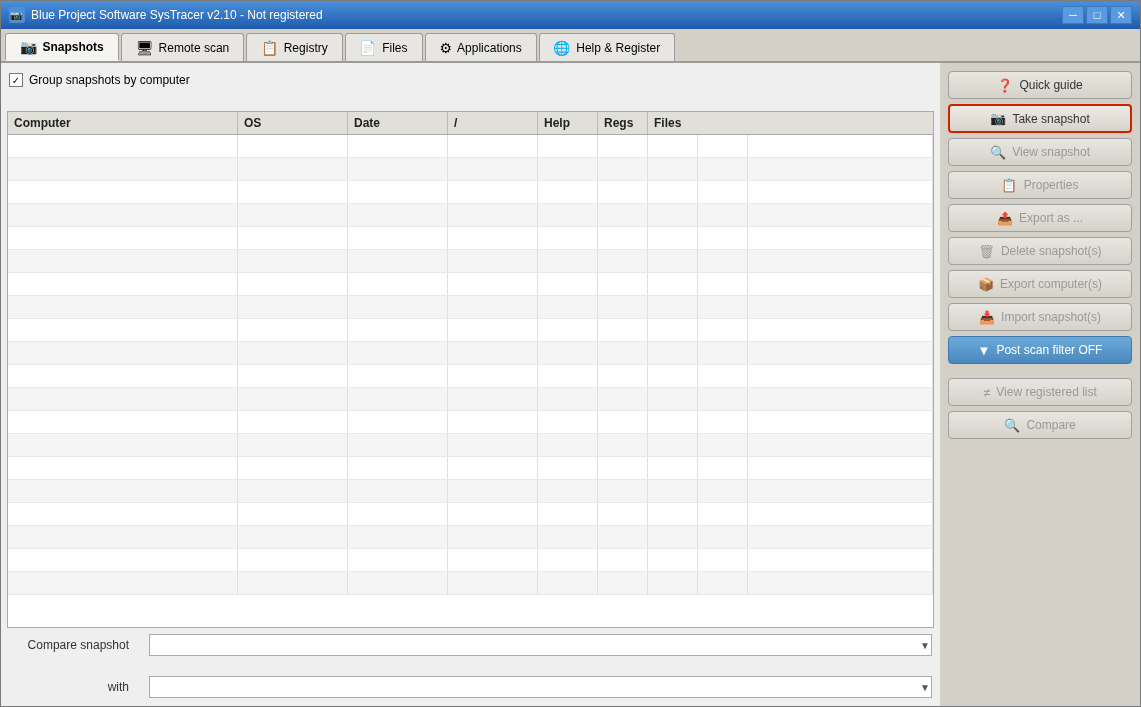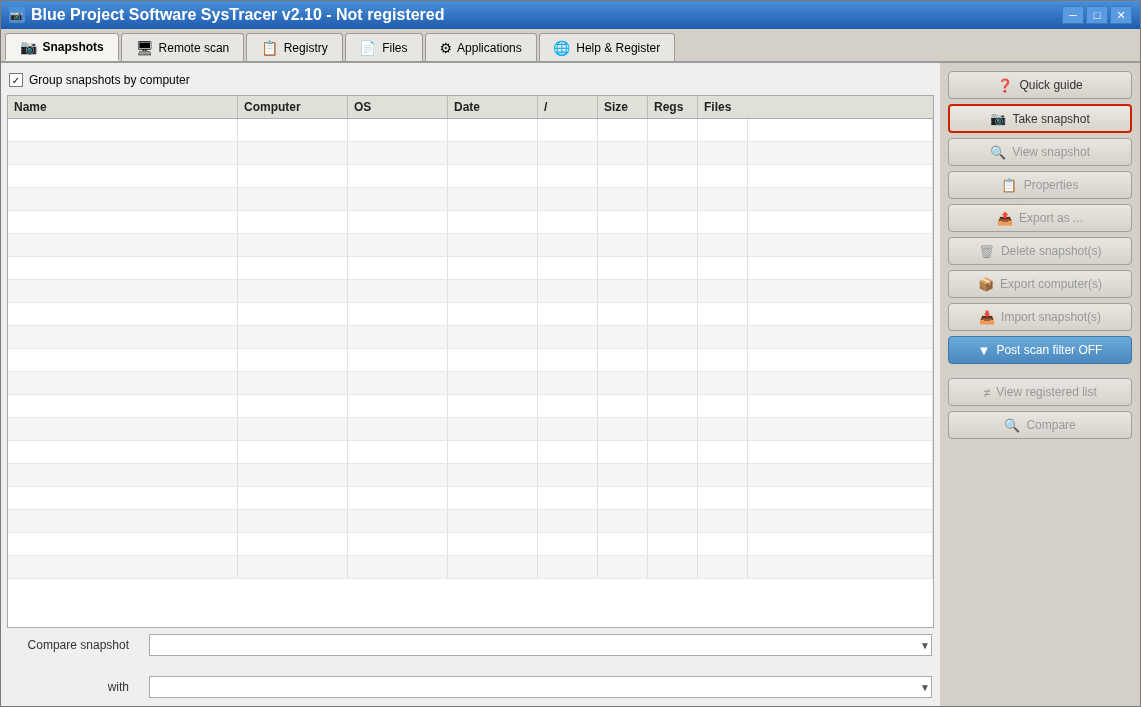--- a/index.html
+++ b/index.html
@@ -30,22 +30,22 @@
       height: 16px;
       margin-right: 6px;
       background: #4a90d9;
       border-radius: 2px;
       display: flex; align-items: center; justify-content: center;
       font-size: 10px;
     }
 
     .title-bar-text {
       flex: 1;
-      font-size: 16px;
-      font-weight: bold;
+      font-size: 12px;
+      font-weight: normal;
     }
 
     .title-bar-controls {
       display: flex;
       gap: 2px;
     }
 
     .title-btn {
       width: 22px;
       height: 18px;
@@ -104,21 +104,21 @@
       flex-direction: column;
       background: #f0eff0;
       padding: 6px;
     }
 
     .group-checkbox-row {
       display: flex;
       align-items: center;
       gap: 6px;
       padding: 4px 2px;
-      margin-bottom: 4px;
+      margin-bottom: 20px;
     }
 
     .checkbox {
       width: 14px;
       height: 14px;
       border: 1px solid #7a7a7a;
       background: white;
       display: flex; align-items: center; justify-content: center;
       cursor: pointer;
     }
@@ -304,26 +304,25 @@
 
     <div class="main-panel">
 
       <div class="group-checkbox-row">
         <div class="checkbox checked"></div>
         <span>Group snapshots by computer</span>
       </div>
 
       <div class="table-container">
         <div class="table-header">
-          <div class="th">Name</div>
           <div class="th">Computer</div>
           <div class="th">OS</div>
           <div class="th">Date</div>
           <div class="th" style="cursor:pointer">/</div>
-          <div class="th">Size</div>
+          <div class="th">Help</div>
           <div class="th">Regs</div>
           <div class="th">Files</div>
         </div>
         <div class="table-body">
 
           <div class="table-row">
               <div class="td"></div>
               <div class="td"></div>
               <div class="td"></div>
               <div class="td"></div>

